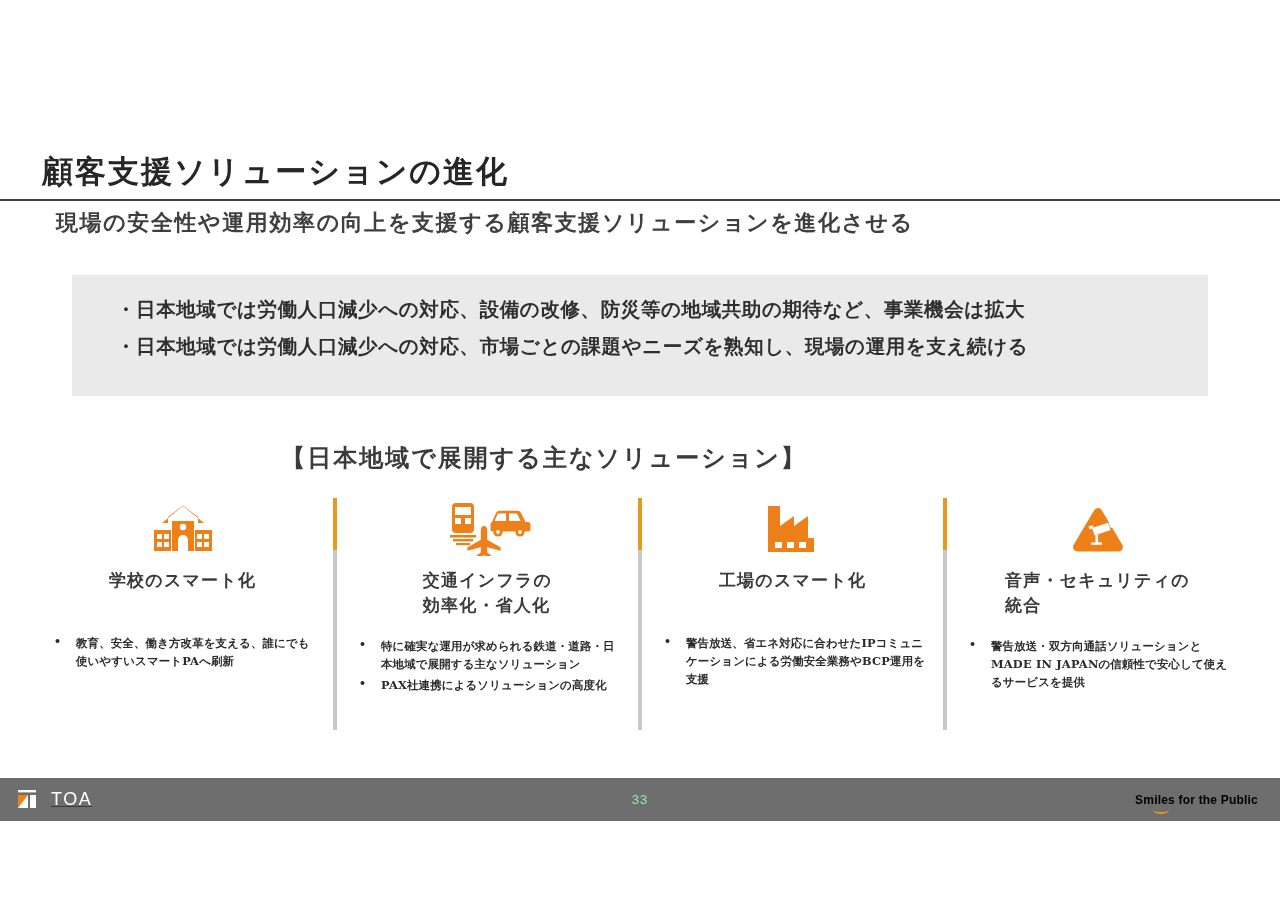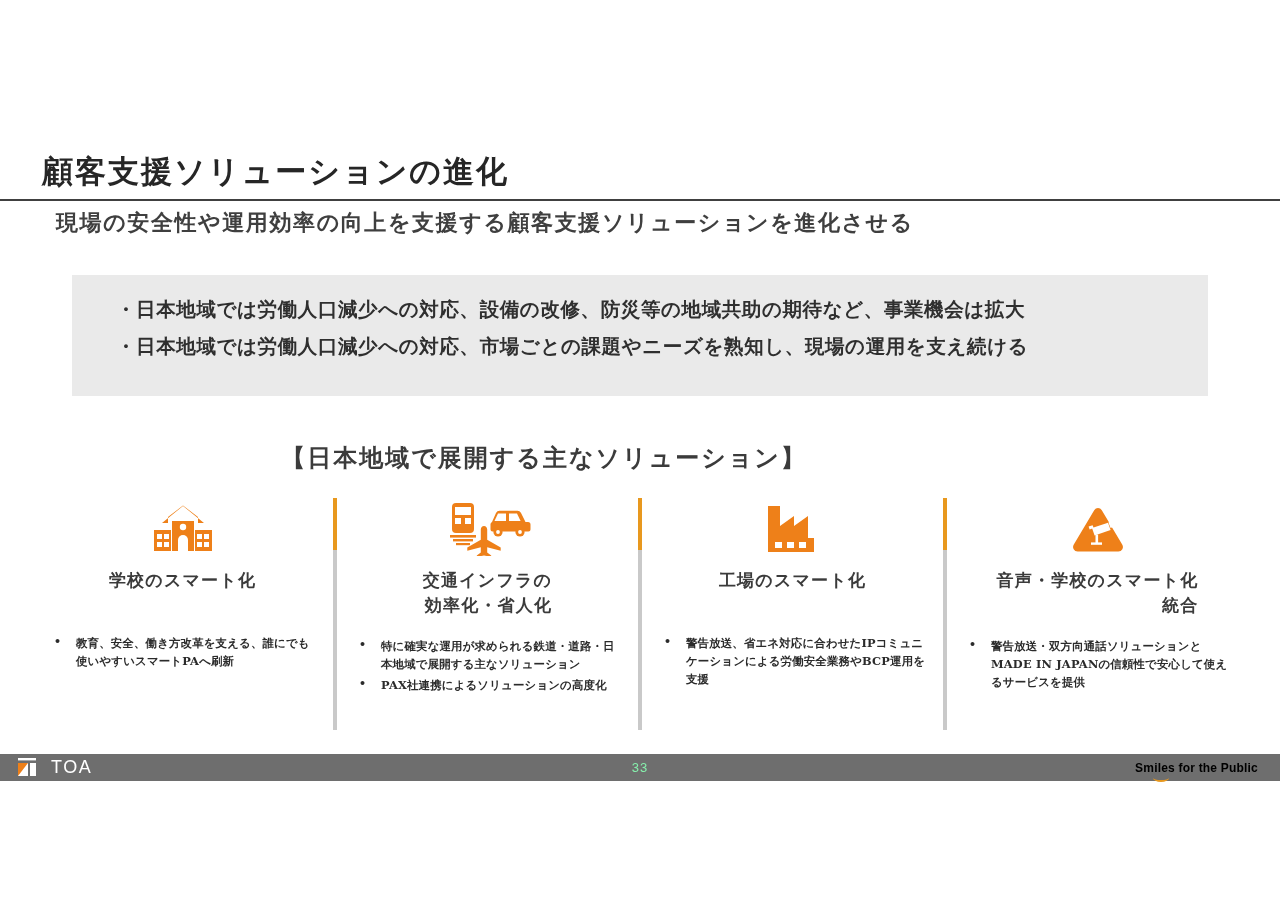--- a/index.html
+++ b/index.html
@@ -72,44 +72,44 @@
     content:"";position:absolute;left:0;top:0;width:4px;height:52px;
     background:#e8981e;
   }
 
   .icon-wrap{
     height:58px;display:flex;align-items:flex-end;justify-content:center;
     margin-bottom:12px;
   }
   .col-title{
     font-size:17px;font-weight:700;letter-spacing:1.2px;color:#3b3b3b;
-    text-align:right;line-height:1.45;
+    text-align:left;line-height:1.45;
     font-family:"DejaVu Serif","Liberation Serif",serif;
     min-height:46px;
   }
   .bullets{
     margin:20px 0 0 0;padding:0;list-style:none;
     width:100%;
     font-size:11.4px;line-height:1.58;color:#2b2b2b;font-weight:700;
     letter-spacing:.2px;
     font-family:"DejaVu Serif","Liberation Serif",serif;
   }
   .bullets li{
     position:relative;padding-left:30px;margin-bottom:3px;
     text-align:left;
   }
   .bullets li::before{
     content:"\2022";position:absolute;left:8px;top:-1px;font-size:11px;color:#2b2b2b;
   }
 
   
   .footer{
-    position:absolute;left:0;top:754px;width:1280px;height:27px;
+    position:absolute;left:0;top:778px;width:1280px;height:43px;
     background:#6e6e6e;
-    display:flex;align-items:center;
+    display:flex;align-items:center;text-decoration:underline;
   }
   .footer-logo{display:flex;align-items:center;margin-left:18px;}
   .logo-mark{width:26px;height:20px;position:relative;margin-right:7px;}
   .logo-text{
     color:#ffffff;font-size:18px;font-weight:400;letter-spacing:1.5px;
     font-family:"Liberation Sans","DejaVu Sans",sans-serif;
   }
   .page-num{
     position:absolute;left:0;width:1280px;text-align:center;
     color:#86efac;font-size:13px;letter-spacing:1px;
@@ -239,21 +239,21 @@
           <g fill="#ffffff">
             <path d="M22 22 l16 -5.2 l2.6 7.2 l-16 5.4 z"></path>
             <path d="M38.4 16.4 l4.8 -1.6 l2 5.4 l-4.6 1.8 z"></path>
             <rect x="25.5" y="28.6" width="2.6" height="9.2"></rect>
             <rect x="21" y="36.4" width="11" height="2.4"></rect>
             <path d="M18.6 20.6 l4 -1.4 l1 2.8 l-4 1.4 z"></path>
           </g>
         </svg>
       </div>
       <div class="col-title">
-        <span>音声・学校のスマート化</span><br>
+        <span>音声・セキュリティの</span><br>
         <span>統合</span>
       </div>
       <ul class="bullets">
         <li>警告放送・双方向通話ソリューションとMADE IN JAPANの信頼性で安心して使えるサービスを提供</li>
       </ul>
     </div>
 
   </div>
 
   <div class="footer">

